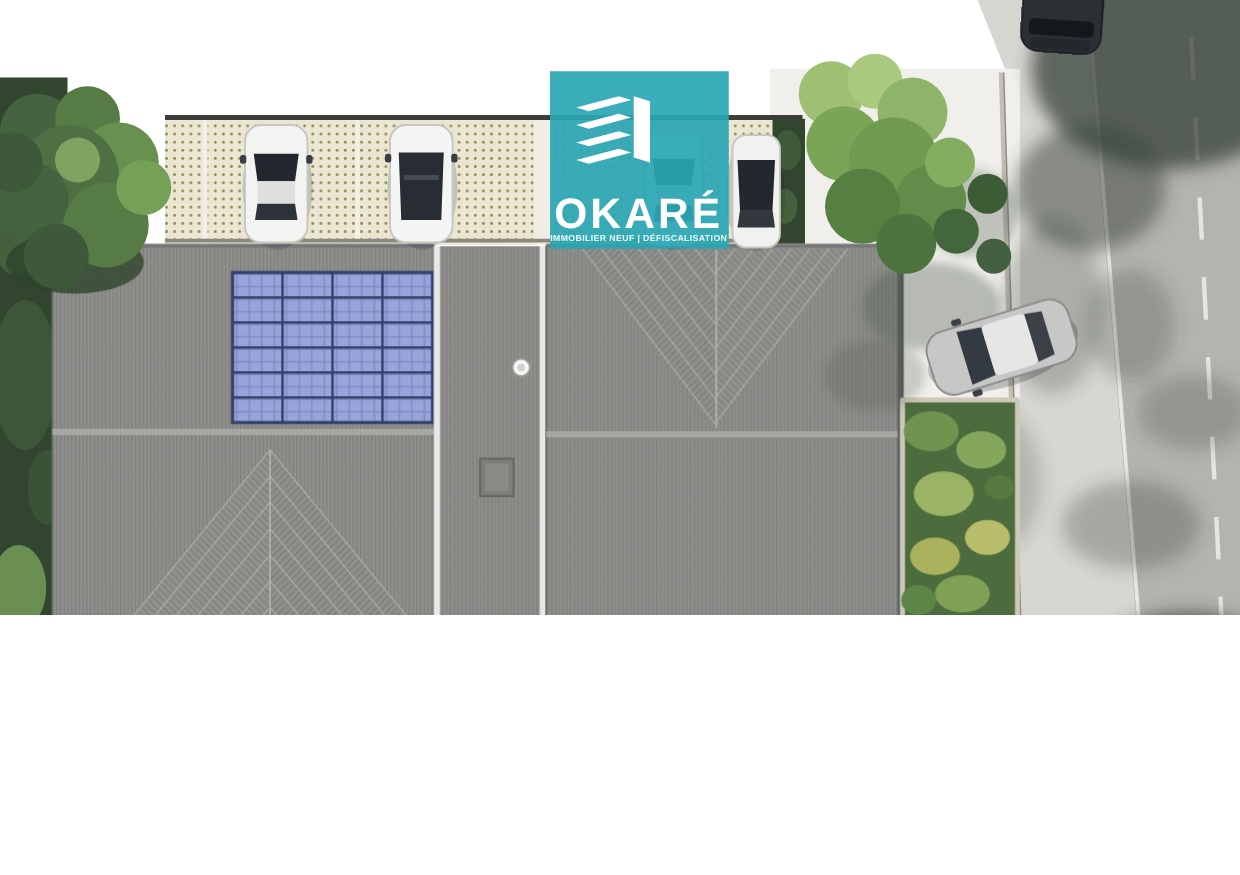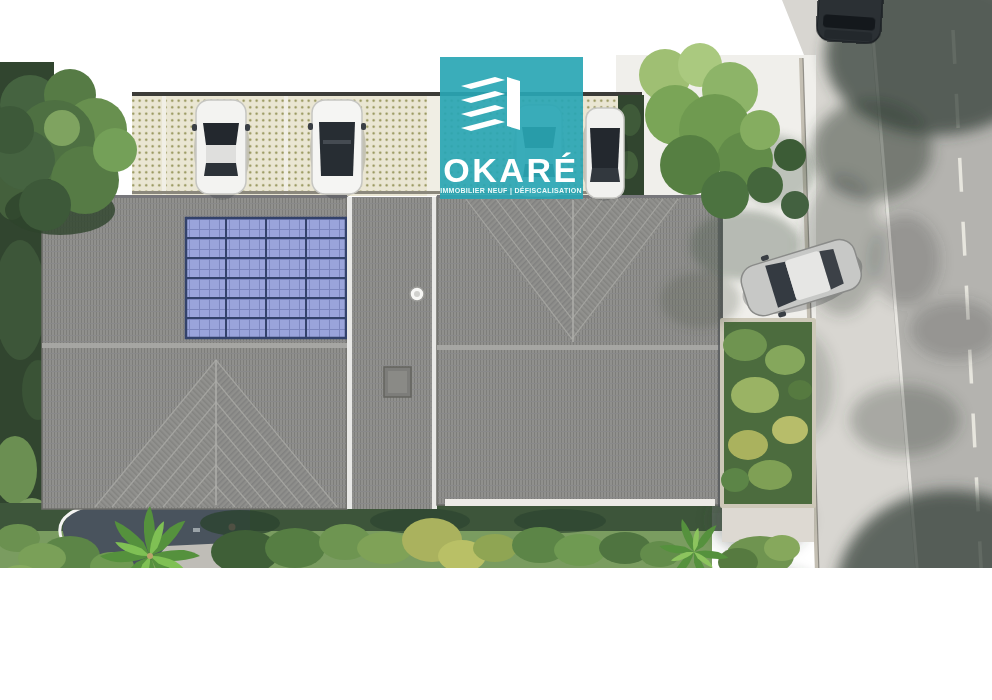--- a/index.html
+++ b/index.html
@@ -1,16 +1,16 @@
 <!DOCTYPE html>
 <html><head>
 <meta charset="utf-8">
 <style>
   html,body{margin:0;padding:0;background:#fff;}
-  .scene{position:relative;width:992px;height:568px;background:#ffffff;overflow:hidden;font-family:"Liberation Sans",sans-serif;}
+  .scene{position:relative;width:992px;height:492px;background:#ffffff;overflow:hidden;font-family:"Liberation Sans",sans-serif;}
   .scene svg{position:absolute;left:0;top:0;}
   text{font-family:"Liberation Sans",sans-serif;}
   .brand-title{font-weight:bold;font-size:34px;letter-spacing:2.5px;fill:#ffffff;}
   .brand-tagline{font-weight:bold;font-size:7px;letter-spacing:0.3px;fill:#eafafa;}
 </style>
 </head>
 <body>
 
 <div class="scene">
 <svg width="992" height="700" viewBox="0 0 992 700">

